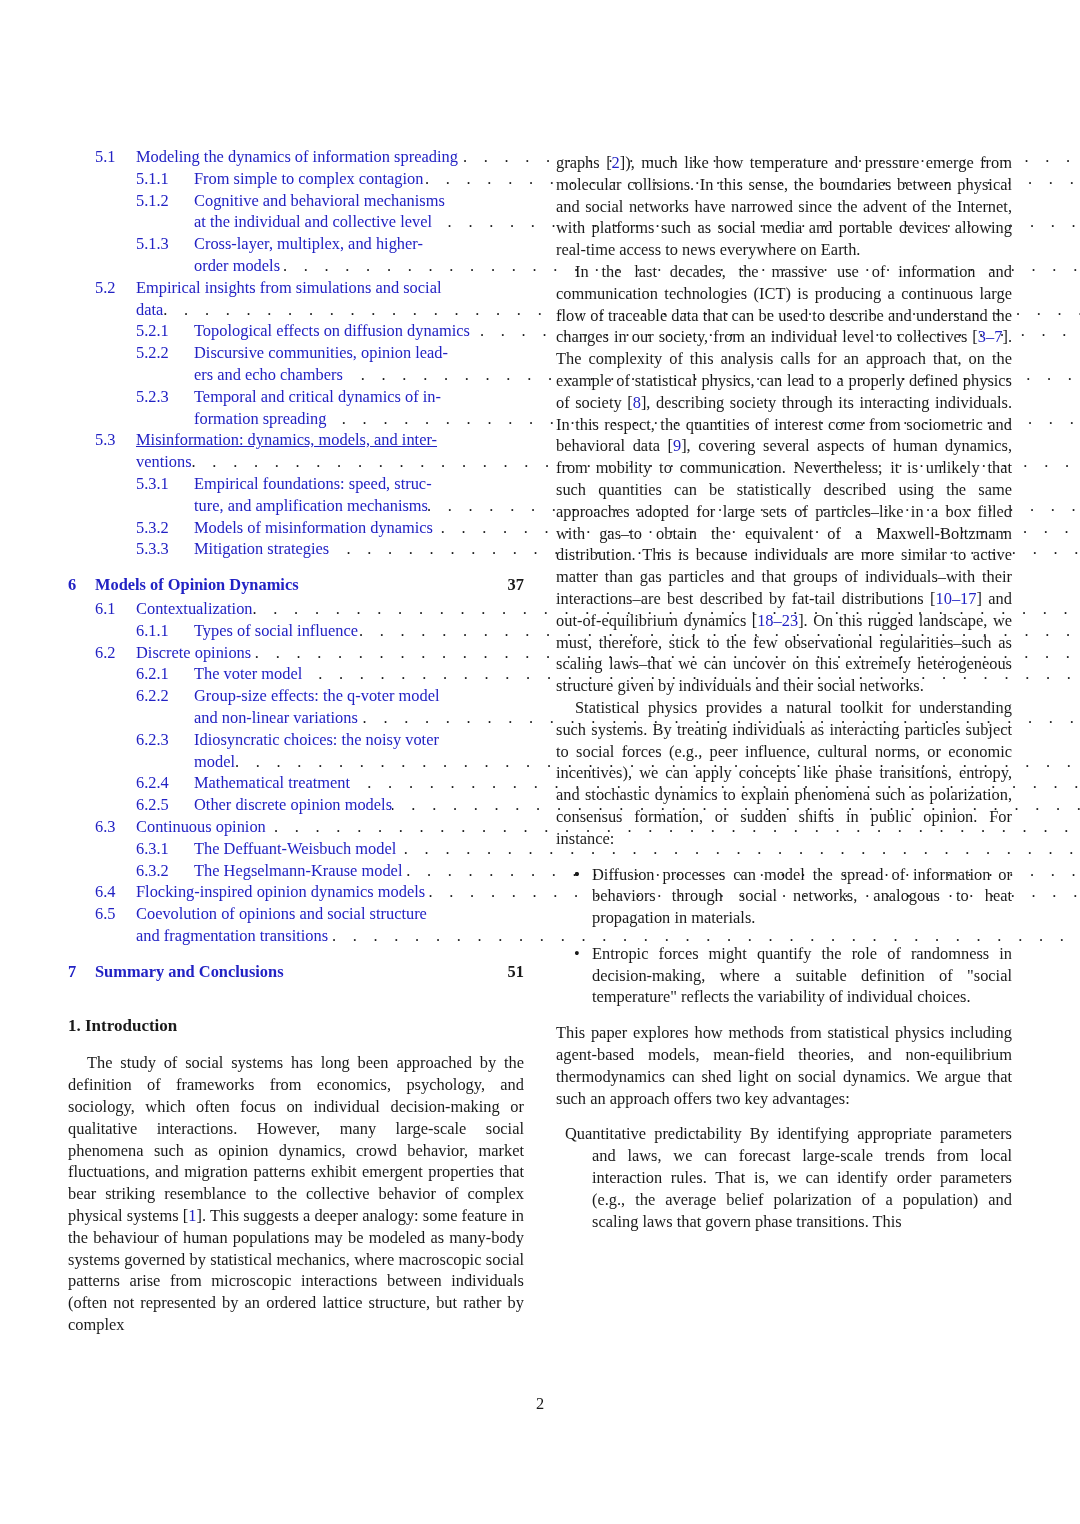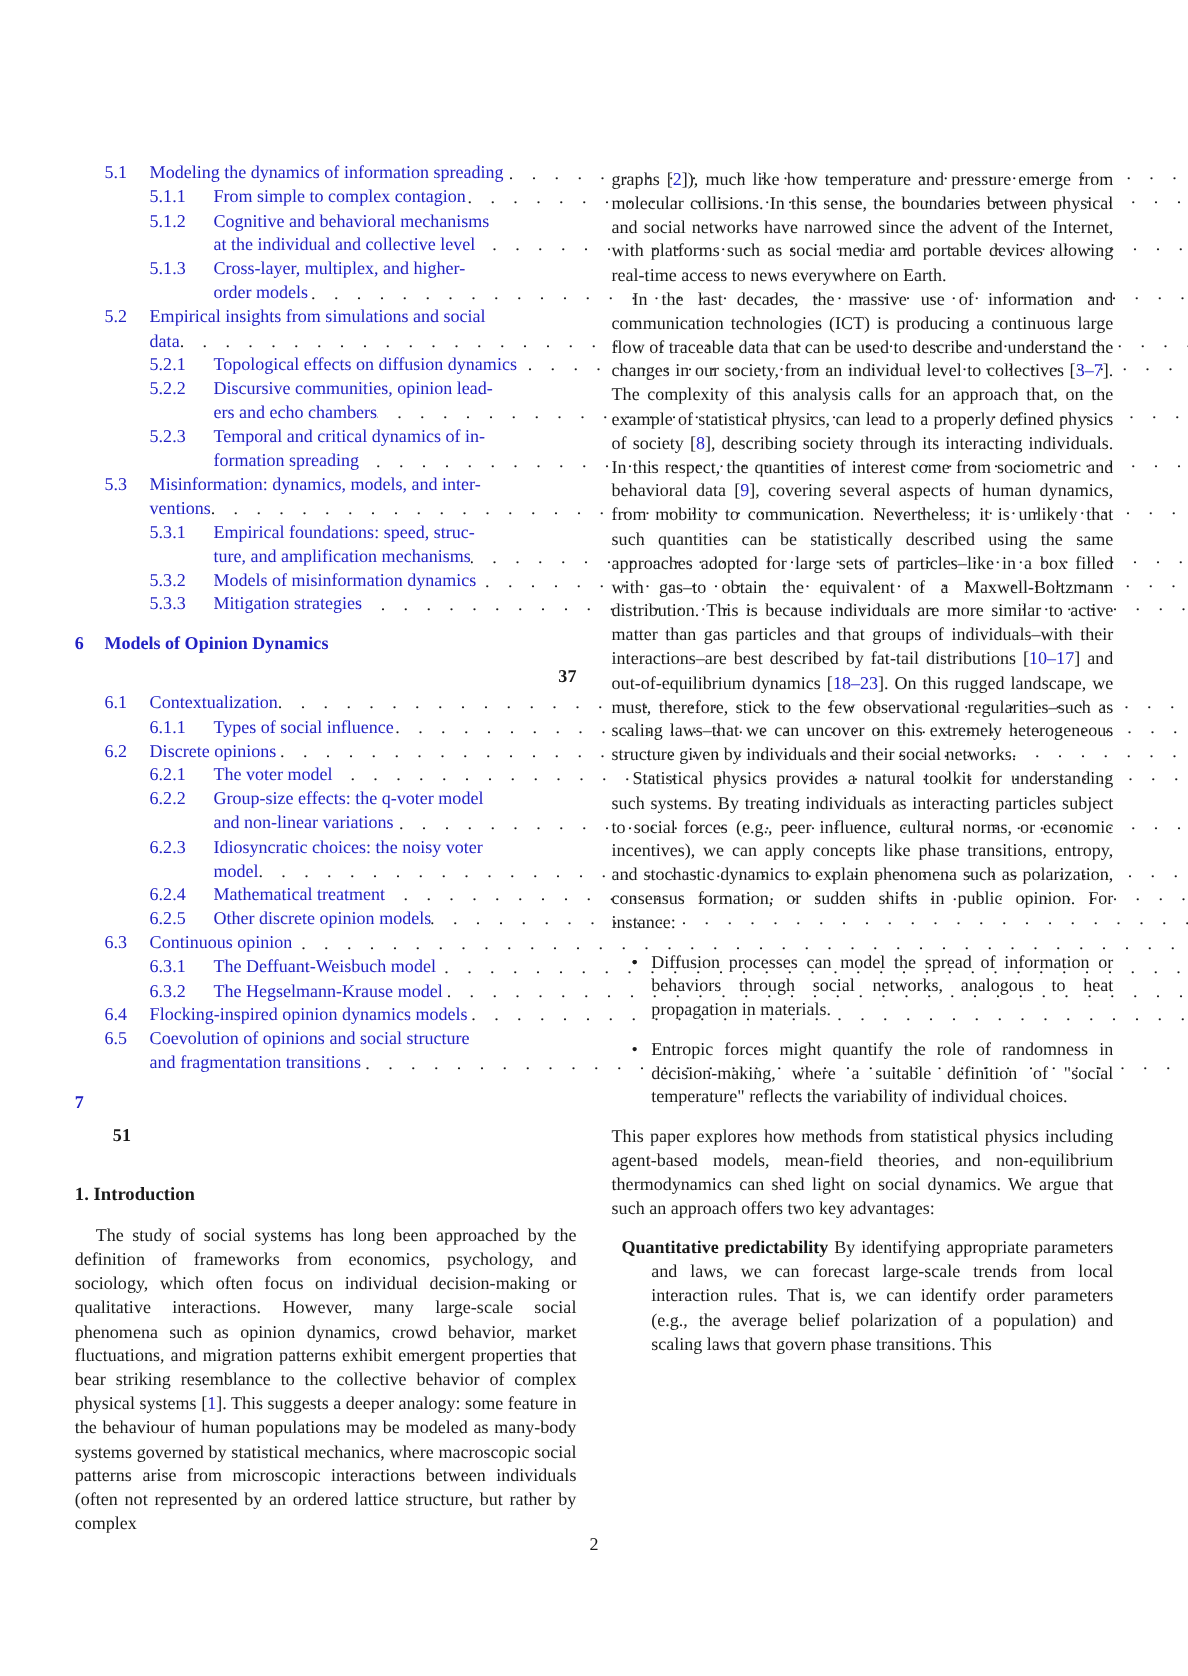--- a/index.html
+++ b/index.html
@@ -5,42 +5,42 @@
   html, body { margin: 0; padding: 0; background: #ffffff; }
   body { width: 1080px; height: 1524px; position: relative; overflow: hidden;
          font-family: "Liberation Serif", "DejaVu Serif", serif; color: #1a1a1a; }
   .col-left { position: absolute; left: 68px; top: 146px; width: 456px; }
   .col-right { position: absolute; left: 556px; top: 152px; width: 456px; }
   .link { color: #2222c4; }
   .toc { font-size: 16.4px; line-height: 21.8px; }
   .toc-row { position: relative; display: flex; align-items: flex-start; }
   .toc-num { flex: none; }
   .toc-body { flex: 1; position: relative; text-align: justify; }
-  .toc-page { flex: none; width: 24px; text-align: right; color: #1a1a1a; margin-top: 30px; }
+  .toc-page { flex: none; width: 24px; text-align: right; color: #1a1a1a; }
   .lvl0 .toc-num { width: 27px; font-weight: bold; }
   .lvl0 .toc-body { font-weight: bold; font-family: Liberation Serif, serif; }
   .lvl0 .toc-page { font-weight: bold; }
   .lvl0 { margin-top: 14px; margin-bottom: 2px; }
   .lvl1 { padding-left: 27px; }
   .lvl1 .toc-num { width: 41px; }
   .lvl2 { padding-left: 68px; }
   .lvl2 .toc-num { width: 58px; }
   .dotline { display: flex; }
   .dotline .txt { flex: none; }
   .dotline .dots { flex: 1; overflow: hidden; white-space: nowrap; color: #1a1a1a;
                    letter-spacing: 6.3px; text-align: right; padding-right: 12px; direction: rtl; }
   .section-head { font-weight: bold; font-size: 17px; margin-top: 34px; margin-bottom: 16px; }
   .para { font-size: 16.4px; line-height: 21.8px; text-align: justify; margin: 0; }
   .indent { text-indent: 19px; }
   ul.bullets { list-style: none; margin: 14px 0 0 0; padding: 0; }
   ul.bullets li { position: relative; padding-left: 36px; font-size: 16.4px; line-height: 21.8px;
                   text-align: justify; margin-bottom: 14px; }
   ul.bullets li .bul { position: absolute; left: 18px; top: 0; }
   .desc { padding-left: 36px; text-indent: -27px; margin-left: -0px; margin-top: 14px; }
-  .desc b { font-weight: bold; }
+  .desc b { font-weight: normal; }
   .page-num { position: absolute; left: 0; width: 1080px; top: 1394px; text-align: center; font-size: 16.4px; }
 </style>
 </head>
 <body>
 
 <div class="col-left">
   <div class="toc" id="toc">
       <div class="toc-row lvl1">
         <span class="toc-num link">5.1</span>
         <span class="toc-body link">
@@ -98,21 +98,21 @@
       </div>
       <div class="toc-row lvl2">
         <span class="toc-num link">5.2.3</span>
         <span class="toc-body link"><span class="l1" style="padding-right: 12px;">Temporal and critical dynamics of in-</span><div class="dotline">
             <span class="txt">formation spreading</span>
             <span class="dots"> . . . . . . . . . . . . . . . . . . . . . . . . . . . . . . . . . . . . . . . . . . . . . . . . . . . . . . . . . . . .</span>
           </div></span>
       </div>
       <div class="toc-row lvl1">
         <span class="toc-num link">5.3</span>
-        <span class="toc-body link"><span class="l1" style="padding-right: 12px;">Misinformation: dynamics, models, and inter-</span><div class="dotline">
+        <span class="toc-body link"><span class="l1" style="padding-right: 12px; text-decoration: underline;">Misinformation: dynamics, models, and inter-</span><div class="dotline">
             <span class="txt">ventions</span>
             <span class="dots"> . . . . . . . . . . . . . . . . . . . . . . . . . . . . . . . . . . . . . . . . . . . . . . . . . . . . . . . . . . . .</span>
           </div></span>
       </div>
       <div class="toc-row lvl2">
         <span class="toc-num link">5.3.1</span>
         <span class="toc-body link"><span class="l1" style="padding-right: 12px;">Empirical foundations: speed, struc-</span><div class="dotline">
             <span class="txt">ture, and amplification mechanisms</span>
             <span class="dots"> . . . . . . . . . . . . . . . . . . . . . . . . . . . . . . . . . . . . . . . . . . . . . . . . . . . . . . . . . . . .</span>
           </div></span>
@@ -251,20 +251,26 @@
       </div>
       <div class="toc-row lvl1">
         <span class="toc-num link">6.5</span>
         <span class="toc-body link"><span class="l1" style="padding-right: 12px;">Coevolution of opinions and social structure</span><div class="dotline">
             <span class="txt">and fragmentation transitions</span>
             <span class="dots"> . . . . . . . . . . . . . . . . . . . . . . . . . . . . . . . . . . . . . . . . . . . . . . . . . . . . . . . . . . . .</span>
           </div></span>
       </div>
       <div class="toc-row lvl0">
         <span class="toc-num link">7</span>
+        <span class="toc-body link">
+          <div class="dotline">
+            <span class="txt">Summary and Conclusions</span>
+            <span class="dots"></span>
+          </div>
+        </span>
         <span class="toc-page">51</span>
       </div>
     </div>
   <div class="section-head">1. Introduction</div>
   <p class="para indent" id="left-para"><span>The study of social systems has long been approached by the definition of frameworks from economics, psychology, and sociology, which often focus on individual decision-making or qualitative interactions.  However, many large-scale social phenomena such as opinion dynamics, crowd behavior, market fluctuations, and migration patterns exhibit emergent properties that bear striking resemblance to the collective behavior of complex physical systems [</span><span class="link">1</span><span>].  This suggests a deeper analogy: some feature in the behaviour of human populations may be modeled as many-body systems governed by statistical mechanics, where macroscopic social patterns arise from microscopic interactions between individuals (often not represented by an ordered lattice structure, but rather by complex</span></p>
 </div>
 
 <div class="col-right">
   <p class="para" id="rp1"><span>graphs [</span><span class="link">2</span><span>]), much like how temperature and pressure emerge from molecular collisions.  In this sense, the boundaries between physical and social networks have narrowed since the advent of the Internet, with platforms such as social media and portable devices allowing real-time access to news everywhere on Earth.</span></p>
   <p class="para indent" id="rp2"><span>In the last decades, the massive use of information and communication technologies (ICT) is producing a continuous large flow of traceable data that can be used to describe and understand the changes in our society, from an individual level to collectives [</span><span class="link">3–7</span><span>].  The complexity of this analysis calls for an approach that, on the example of statistical physics, can lead to a properly defined physics of society [</span><span class="link">8</span><span>], describing society through its interacting individuals.  In this respect, the quantities of interest come from sociometric and behavioral data [</span><span class="link">9</span><span>], covering several aspects of human dynamics, from mobility to communication.  Nevertheless, it is unlikely that such quantities can be statistically described using the same approaches adopted for large sets of particles–like in a box filled with gas–to obtain the equivalent of a Maxwell-Boltzmann distribution.  This is because individuals are more similar to active matter than gas particles and that groups of individuals–with their interactions–are best described by fat-tail distributions [</span><span class="link">10–17</span><span>] and out-of-equilibrium dynamics [</span><span class="link">18–23</span><span>].  On this rugged landscape, we must, therefore, stick to the few observational regularities–such as scaling laws–that we can uncover on this extremely heterogeneous structure given by individuals and their social networks.</span></p>

